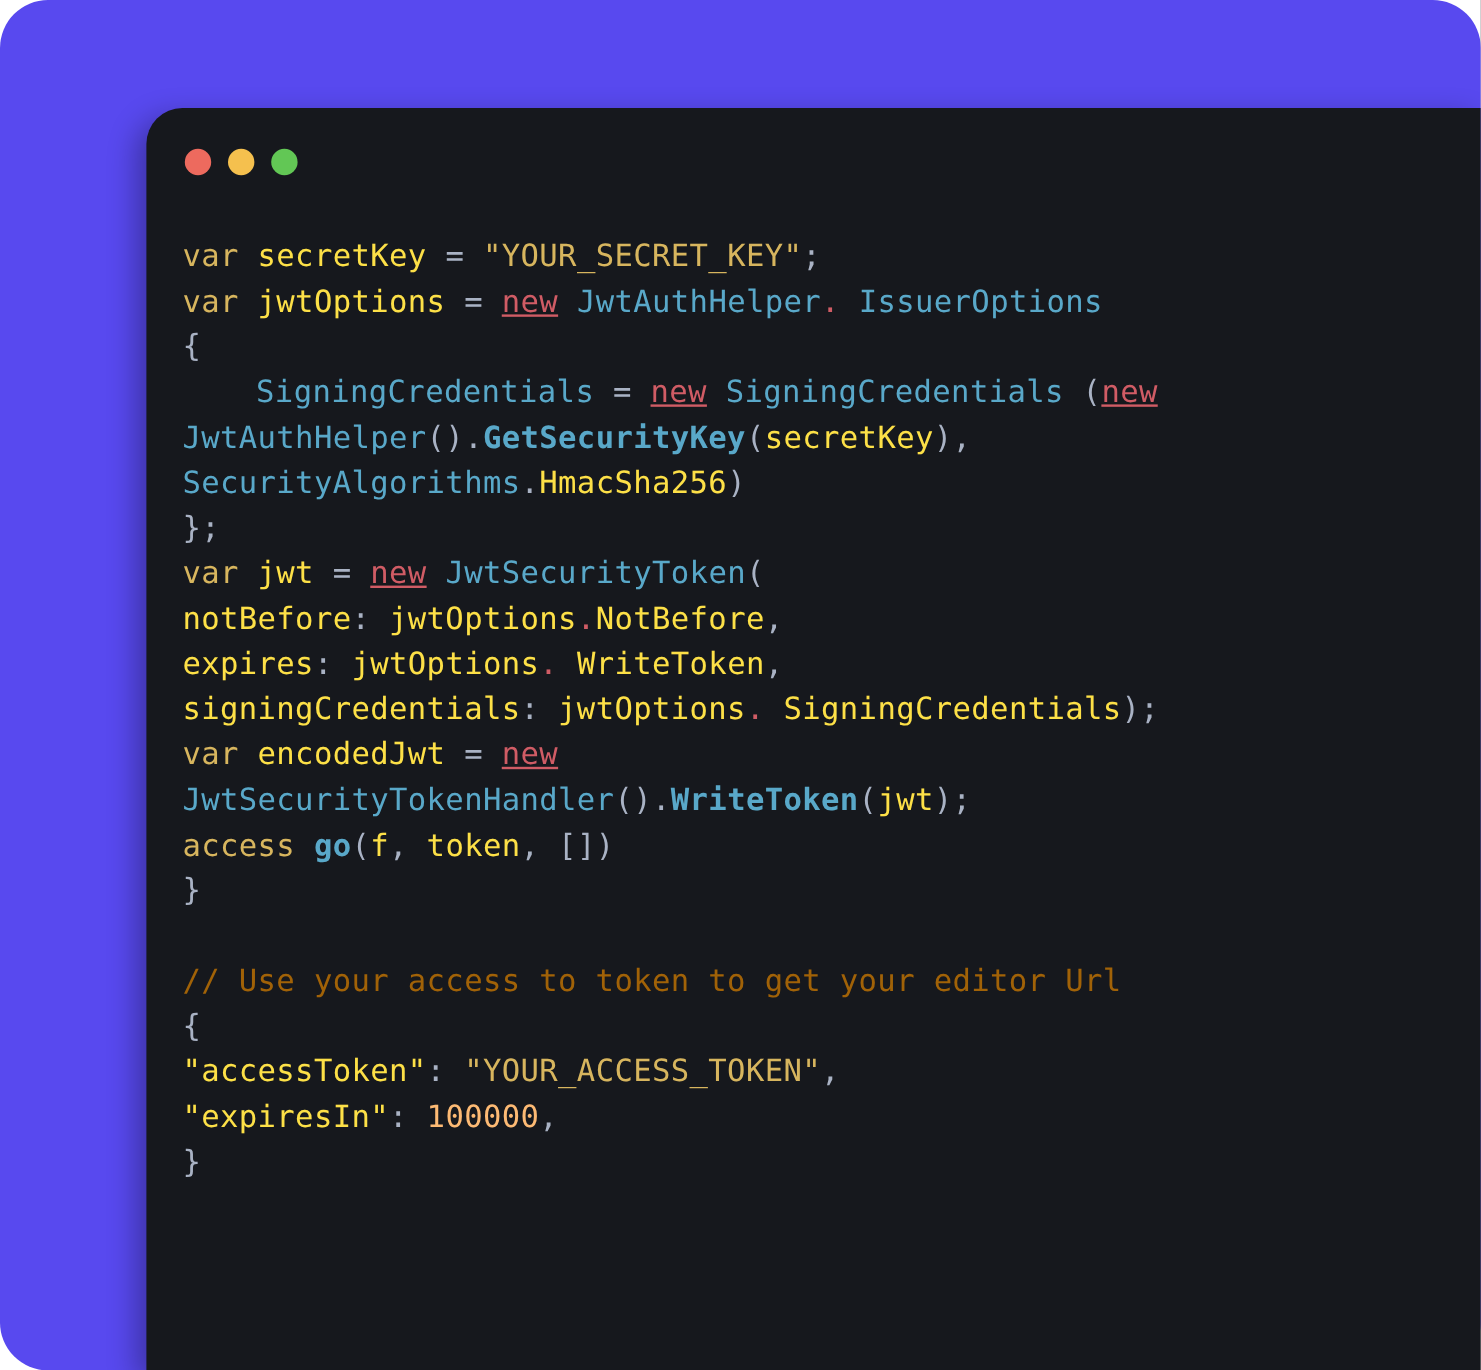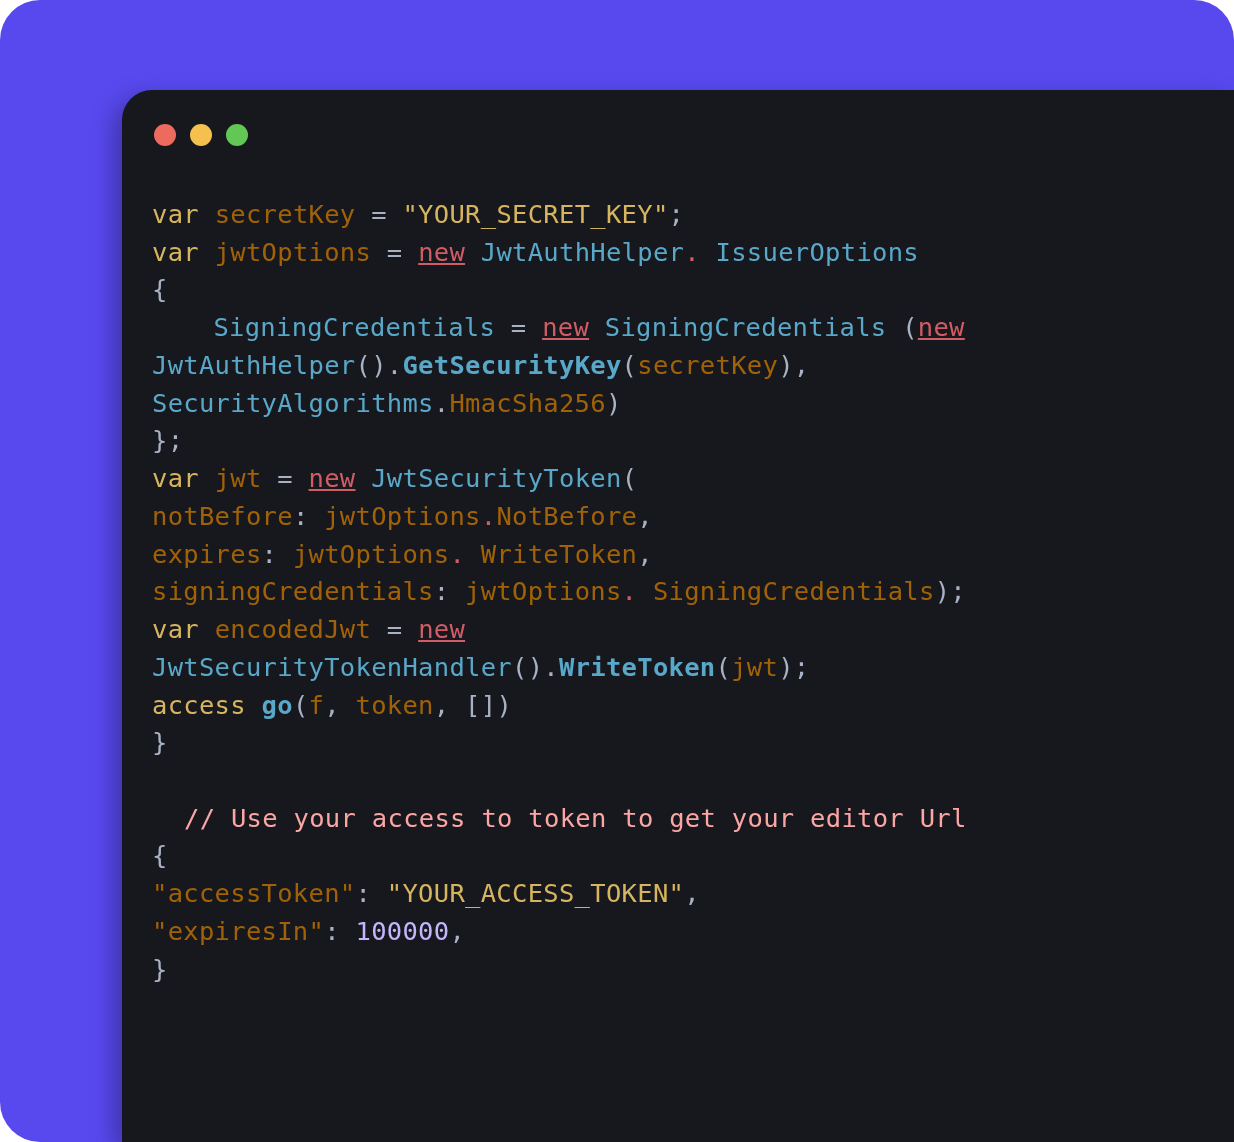--- a/index.html
+++ b/index.html
@@ -58,26 +58,26 @@
       line-height: 1.48;
       letter-spacing: 0.3px;
       white-space: pre-wrap;
       word-break: break-word;
     }
 
     .c-keyword { color: #d7b55e; }
     .c-new { color: #d05c65; text-decoration: underline; }
     .c-type { color: #59a8c9; }
     .c-method { color: #59a8c9; font-weight: bold; }
-    .c-ident { color: #a16207; }
+    .c-ident { color: #fde047; }
     .c-string { color: #d7b55e; }
-    .c-number { color: #c4b5fd; }
+    .c-number { color: #fdba74; }
     .c-punct { color: #a9b2c4; }
     .c-dot-red { color: #d05c65; }
-    .c-comment { color: #fca5a5; margin-left: 32px; }
+    .c-comment { color: #a16207; }
 
     .indent { display: inline-block; width: 4ch; }
   </style>
 </head>
 <body>
 
 <div class="outer-container">
   <div class="code-window">
 
     <div class="traffic-lights">

